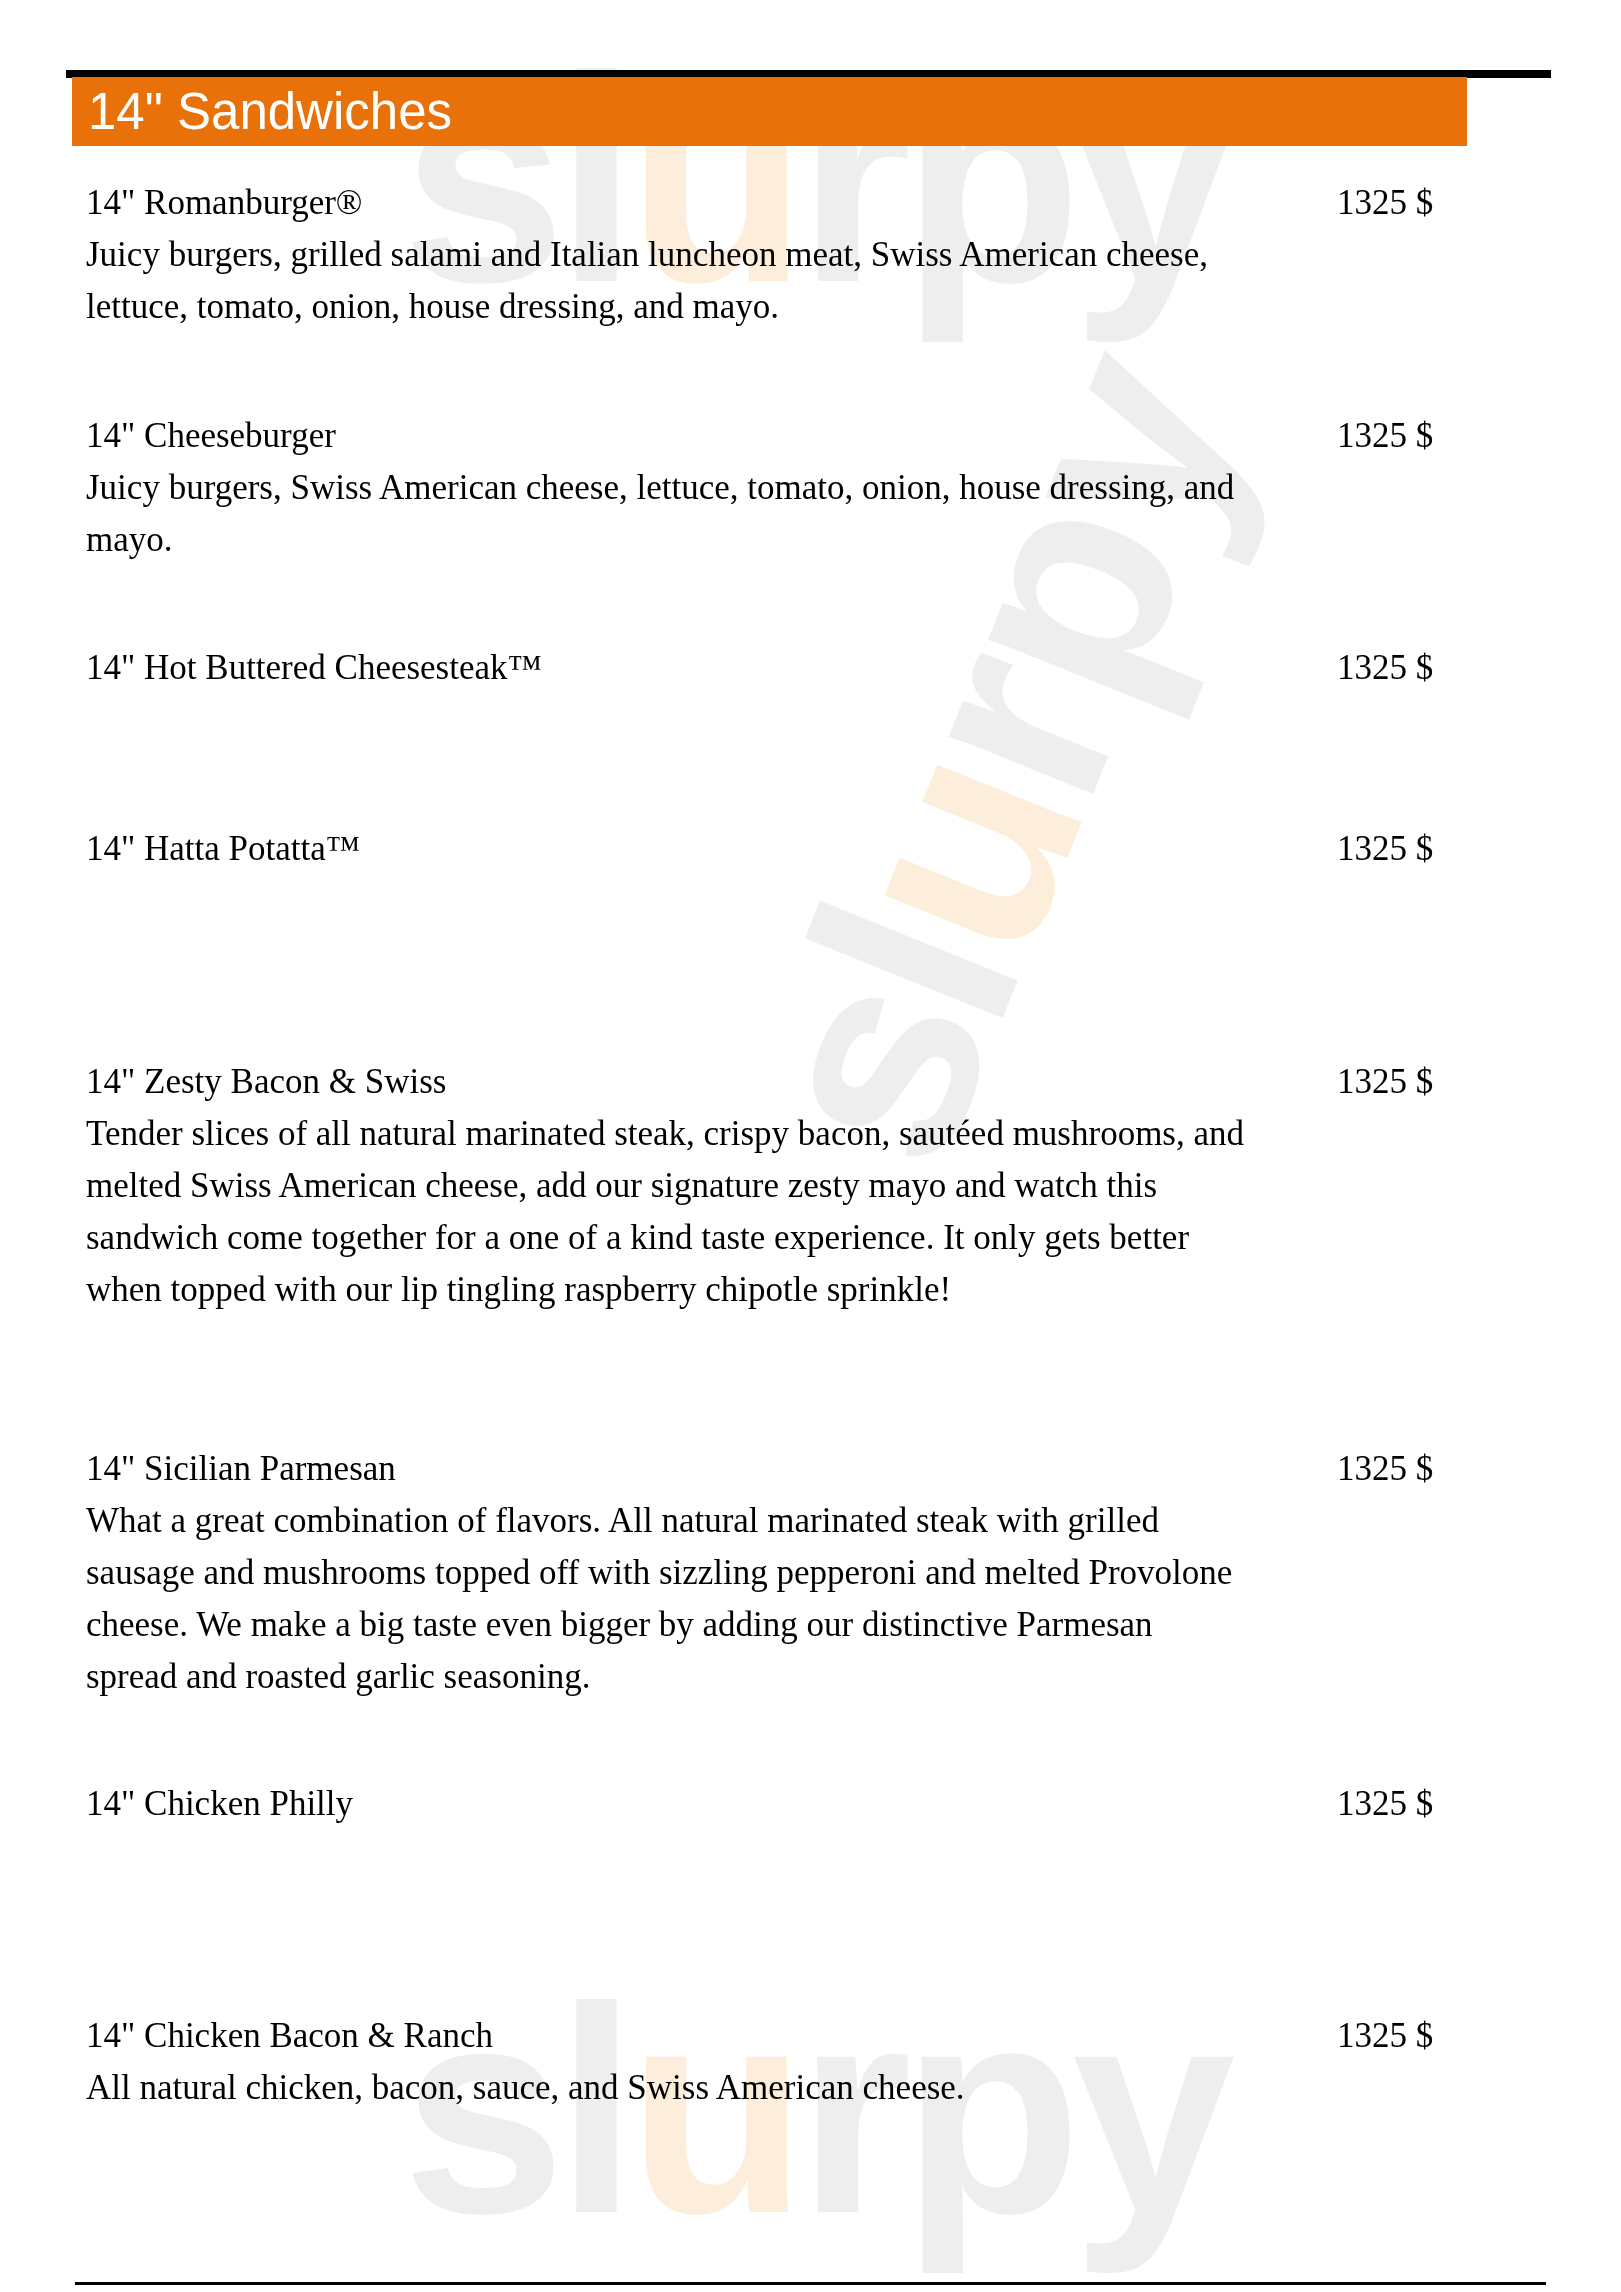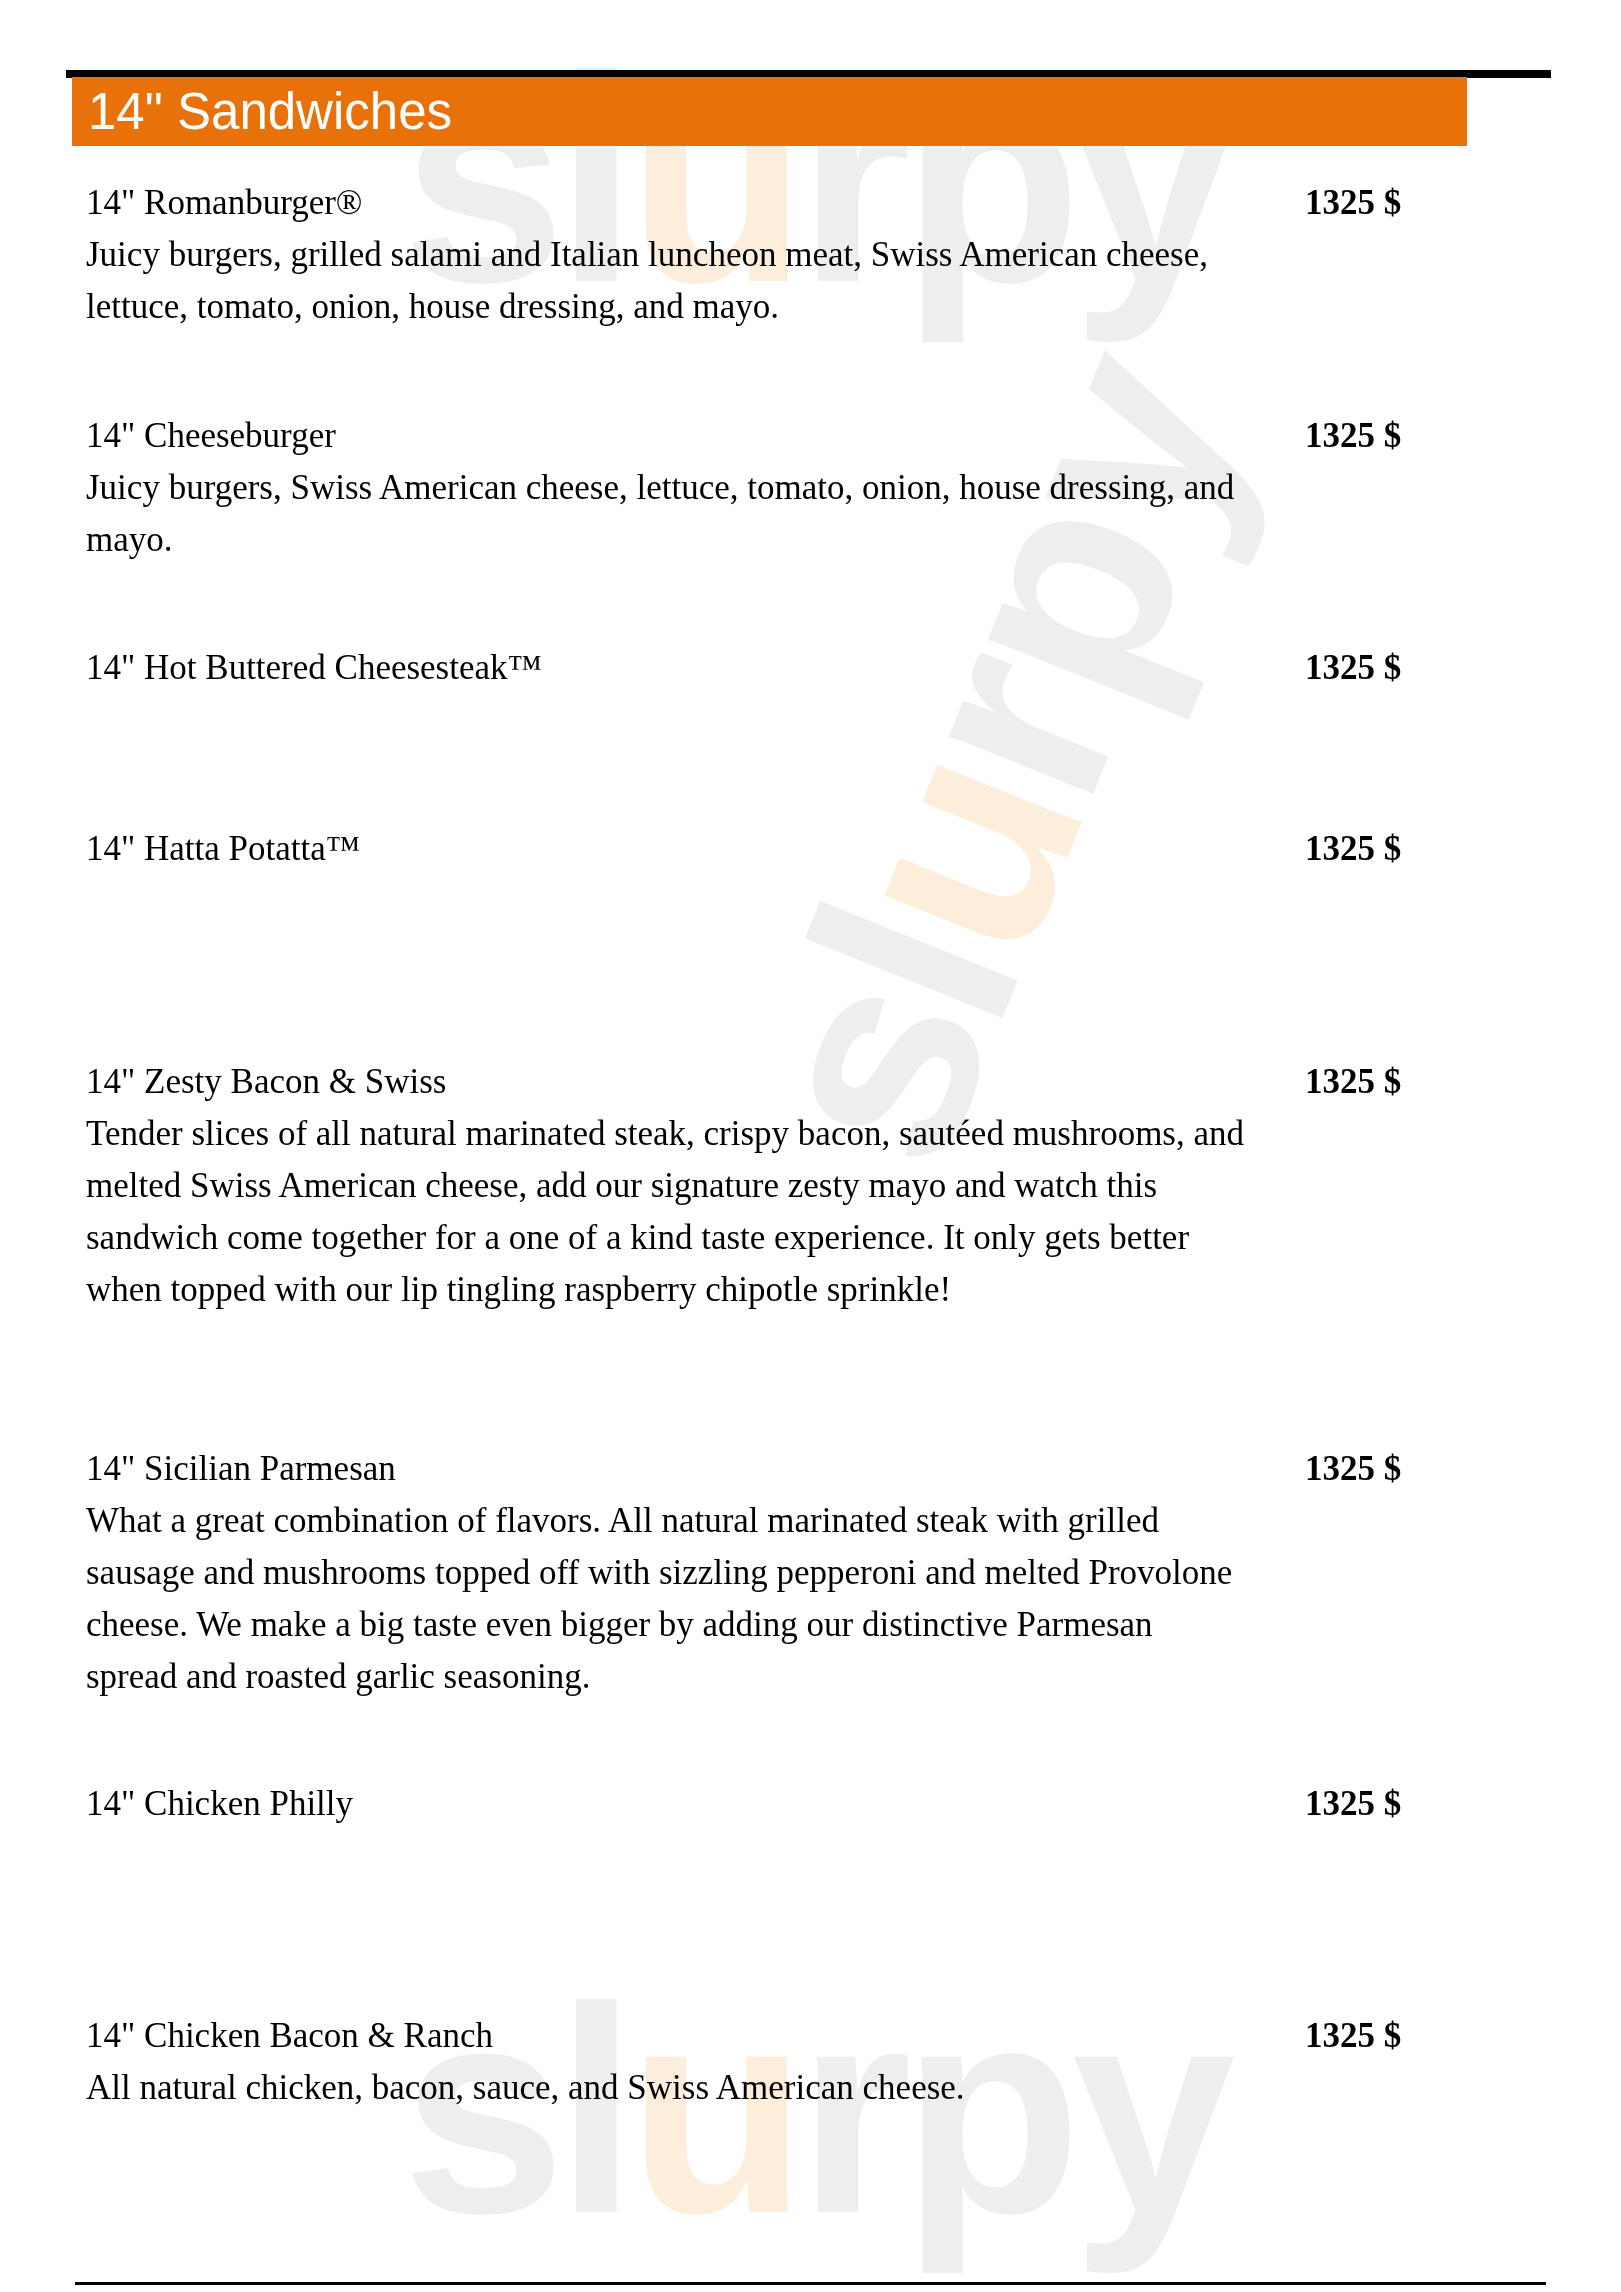--- a/index.html
+++ b/index.html
@@ -8,21 +8,21 @@
 
   .top-rule { position: absolute; left: 66px; top: 70px; width: 1485px; height: 7.8px; background: #000; }
   .section-band { position: absolute; left: 72px; top: 77px; width: 1395px; height: 69px; background: #e8710a; }
   .section-title { position: absolute; left: 88px; top: 80px; font-family: "Liberation Sans", sans-serif; font-size: 51px; color: #ffffff; line-height: 63px; white-space: nowrap; }
 
   .bottom-rule { position: absolute; left: 75px; top: 2282px; width: 1471px; height: 2.9px; background: #000; }
 
   .item { position: absolute; left: 86px; width: 1372px; font-family: "Liberation Serif", serif; font-size: 35px; line-height: 52px; color: #000; }
   .item-name { display: block; white-space: nowrap; }
   .item-desc { display: block; width: 1166px; }
-  .item-price { position: absolute; left: 1219px; top: 0; white-space: nowrap; font-weight: bold; }
+  .item-price { position: absolute; left: 1251px; top: 0; white-space: nowrap; }
 
   
   .wm { position: absolute; font-family: "Liberation Sans", sans-serif; font-weight: bold; pointer-events: none; white-space: nowrap; }
   .wm .g { color: rgba(150,150,150,0.16); }
   .wm .o { color: rgba(240,140,30,0.16); }
   .wm1 { left: 402px; top: 9.8px; font-size: 294px; letter-spacing: -9.8px; }
   .wm2 { left: 686px; top: 1078px; font-size: 294px; transform: rotate(-68deg); transform-origin: left top; letter-spacing: -9.8px; }
   .wm3 { left: 402px; top: 1941px; font-size: 294px; letter-spacing: -9.8px; }
 </style>
 </head>

